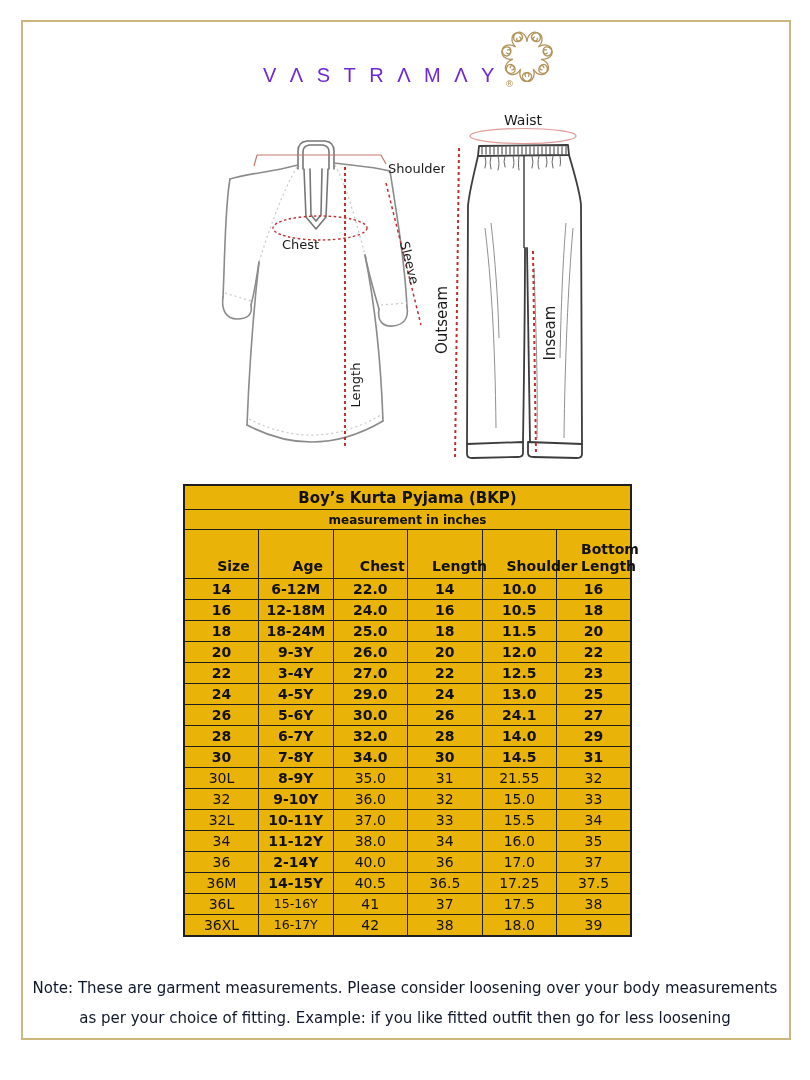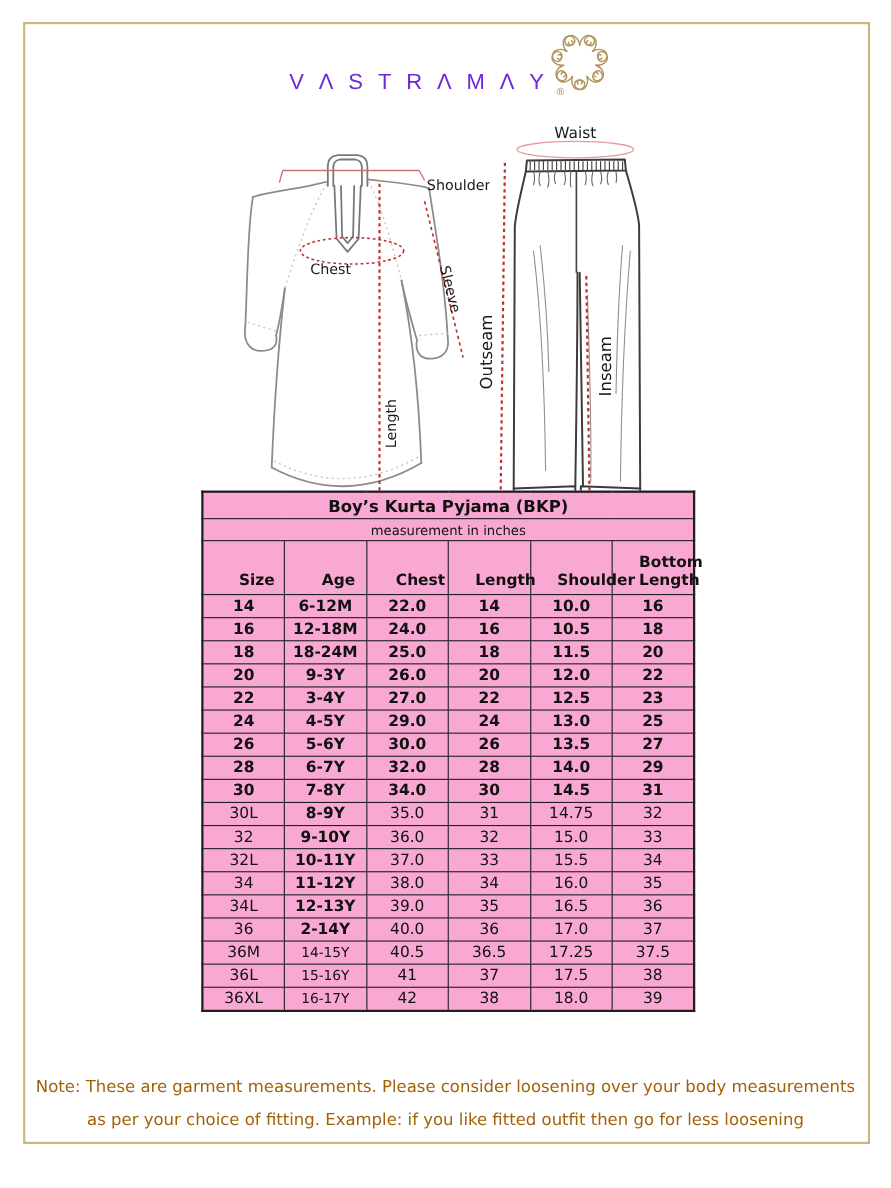--- a/index.html
+++ b/index.html
@@ -12,35 +12,35 @@
   #brand-text{position:absolute;left:263px;top:64px;font-family:"Liberation Sans",sans-serif;
               font-size:20px;letter-spacing:13.5px;color:#6d28d9;white-space:nowrap;}
   #brand-reg{position:absolute;left:505px;top:79px;font-size:9px;color:#b2955c;}
   #ornament{position:absolute;left:498px;top:27px;}
   
   .diagram{position:absolute;}
   #kurta-svg{left:185px;top:135px;}
   #pyjama-svg{left:435px;top:108px;}
   .dlabel{font-family:"DejaVu Sans",sans-serif;fill:#1a1a1a;}
   
-  #size-table{position:absolute;left:183px;top:446px;width:449px;border-collapse:collapse;
-              table-layout:fixed;background:#f9a8d4;border:2px solid #1f1f1f;text-align:center;}
+  #size-table{position:absolute;left:183px;top:484px;width:449px;border-collapse:collapse;
+              table-layout:fixed;background:#eab308;border:2px solid #1f1f1f;text-align:center;}
   #size-table td,#size-table th{border:1px solid #1f1f1f;padding:0;text-align:center;}
   #size-table .title-row td{height:23px;font-size:15px;font-weight:700;}
-  #size-table .subtitle-row td{height:19px;font-size:12px;font-weight:400;}
+  #size-table .subtitle-row td{height:19px;font-size:12px;font-weight:700;}
   #size-table .header-row th{height:45px;font-size:14px;font-weight:700;vertical-align:bottom;
                              padding-bottom:3px;line-height:17px;padding-left:24px;}
   #size-table tbody td{height:20px;font-size:14px;line-height:20px;}
   #size-table tbody tr:nth-child(-n+9) td{font-weight:700;}
   #size-table tbody td:first-child{font-weight:400;}
   #size-table tbody tr:nth-child(n+10):nth-child(-n+15) td:nth-child(2){font-weight:700;}
   #size-table tbody tr:nth-child(n+16) td:nth-child(2){font-size:12.5px;}
   
   #note{position:absolute;left:0;top:973px;width:810px;text-align:center;font-size:15px;
-        line-height:30px;color:#a16207;}
+        line-height:30px;color:#0f172a;}
   #note div{white-space:nowrap;}
   .note-l2{}
 </style>
 </head>
 <body>
 
 <div id="page">
 
   <div id="frame"></div>
 
@@ -238,21 +238,21 @@
           <td>29.0</td>
           <td>24</td>
           <td>13.0</td>
           <td>25</td>
         </tr>
         <tr>
           <td>26</td>
           <td>5-6Y</td>
           <td>30.0</td>
           <td>26</td>
-          <td>13.5</td>
+          <td>24.1</td>
           <td>27</td>
         </tr>
         <tr>
           <td>28</td>
           <td>6-7Y</td>
           <td>32.0</td>
           <td>28</td>
           <td>14.0</td>
           <td>29</td>
         </tr>
@@ -262,21 +262,21 @@
           <td>34.0</td>
           <td>30</td>
           <td>14.5</td>
           <td>31</td>
         </tr>
         <tr>
           <td>30L</td>
           <td>8-9Y</td>
           <td>35.0</td>
           <td>31</td>
-          <td>14.75</td>
+          <td>21.55</td>
           <td>32</td>
         </tr>
         <tr>
           <td>32</td>
           <td>9-10Y</td>
           <td>36.0</td>
           <td>32</td>
           <td>15.0</td>
           <td>33</td>
         </tr>
@@ -290,28 +290,20 @@
         </tr>
         <tr>
           <td>34</td>
           <td>11-12Y</td>
           <td>38.0</td>
           <td>34</td>
           <td>16.0</td>
           <td>35</td>
         </tr>
         <tr>
-          <td>34L</td>
-          <td>12-13Y</td>
-          <td>39.0</td>
-          <td>35</td>
-          <td>16.5</td>
-          <td>36</td>
-        </tr>
-        <tr>
           <td>36</td>
           <td>2-14Y</td>
           <td>40.0</td>
           <td>36</td>
           <td>17.0</td>
           <td>37</td>
         </tr>
         <tr>
           <td>36M</td>
           <td>14-15Y</td>

